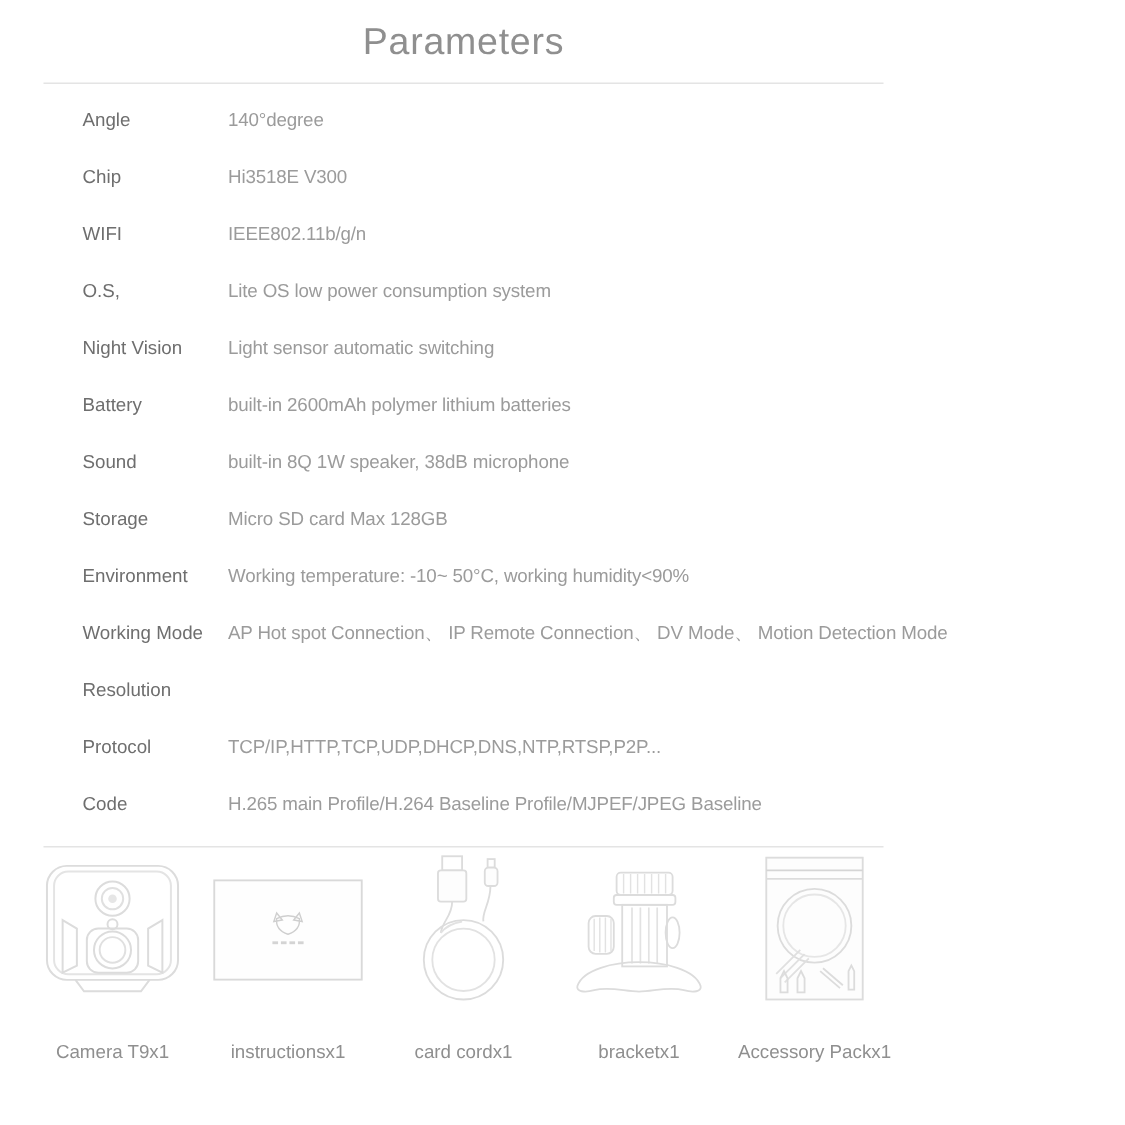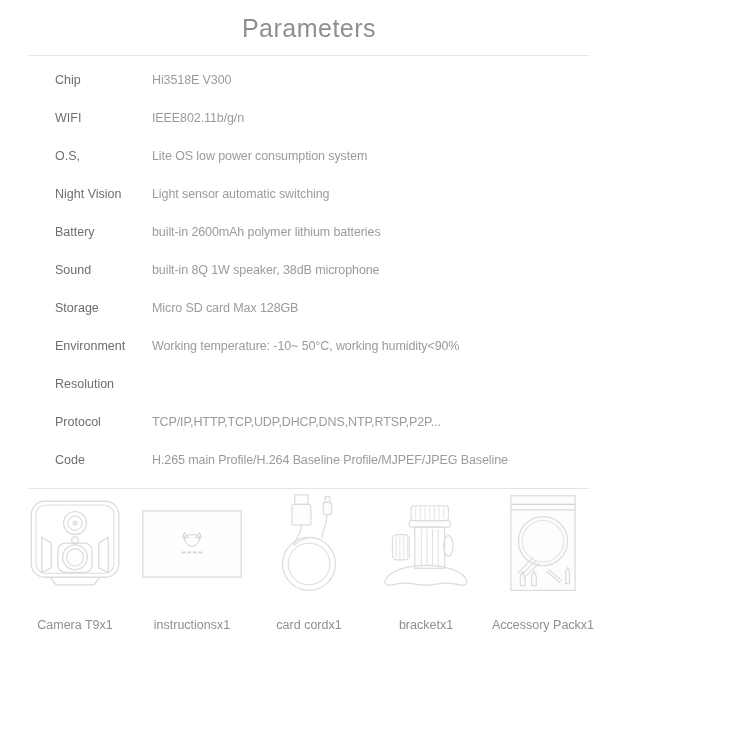--- a/index.html
+++ b/index.html
@@ -82,20 +82,24 @@
 </head>
 <body>
 
 <div class="page">
 
   <h1 class="section-title">Parameters</h1>
   <div class="rule"></div>
 
   <div class="params">
     <div class="param-row">
+      <div class="param-label">Angle</div>
+      <div class="param-value">140°degree</div>
+    </div>
+    <div class="param-row">
       <div class="param-label">Chip</div>
       <div class="param-value">Hi3518E V300</div>
     </div>
     <div class="param-row">
       <div class="param-label">WIFI</div>
       <div class="param-value">IEEE802.11b/g/n</div>
     </div>
     <div class="param-row">
       <div class="param-label">O.S,</div>
       <div class="param-value">Lite OS low power consumption system</div>
@@ -112,20 +116,24 @@
       <div class="param-label">Sound</div>
       <div class="param-value">built-in 8Q 1W speaker, 38dB microphone</div>
     </div>
     <div class="param-row">
       <div class="param-label">Storage</div>
       <div class="param-value">Micro SD card Max 128GB</div>
     </div>
     <div class="param-row">
       <div class="param-label">Environment</div>
       <div class="param-value">Working temperature: -10~ 50°C, working humidity&lt;90%</div>
+    </div>
+    <div class="param-row">
+      <div class="param-label">Working Mode</div>
+      <div class="param-value">AP Hot spot Connection、 IP Remote Connection、 DV Mode、 Motion Detection Mode</div>
     </div>
     <div class="param-row">
       <div class="param-label">Resolution</div>
     </div>
     <div class="param-row">
       <div class="param-label">Protocol</div>
       <div class="param-value">TCP/IP,HTTP,TCP,UDP,DHCP,DNS,NTP,RTSP,P2P...</div>
     </div>
     <div class="param-row">
       <div class="param-label">Code</div>

